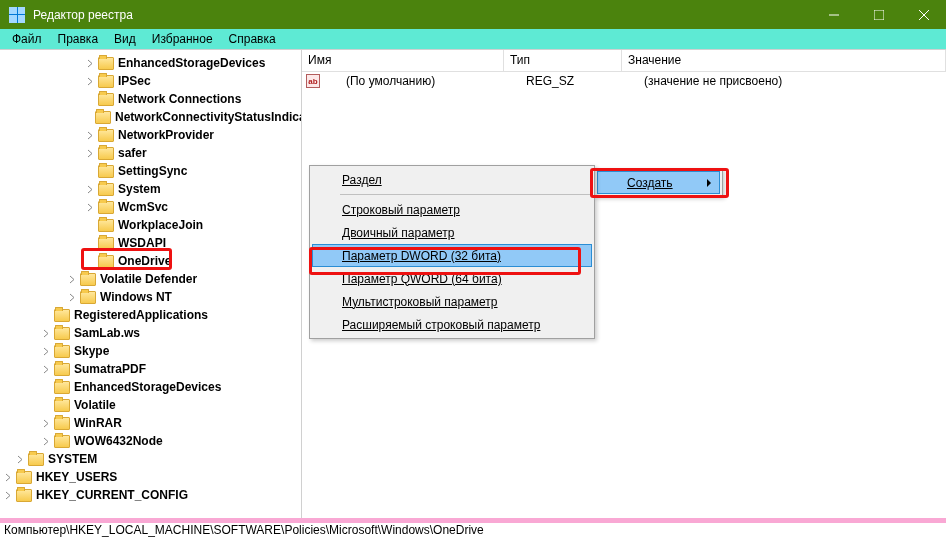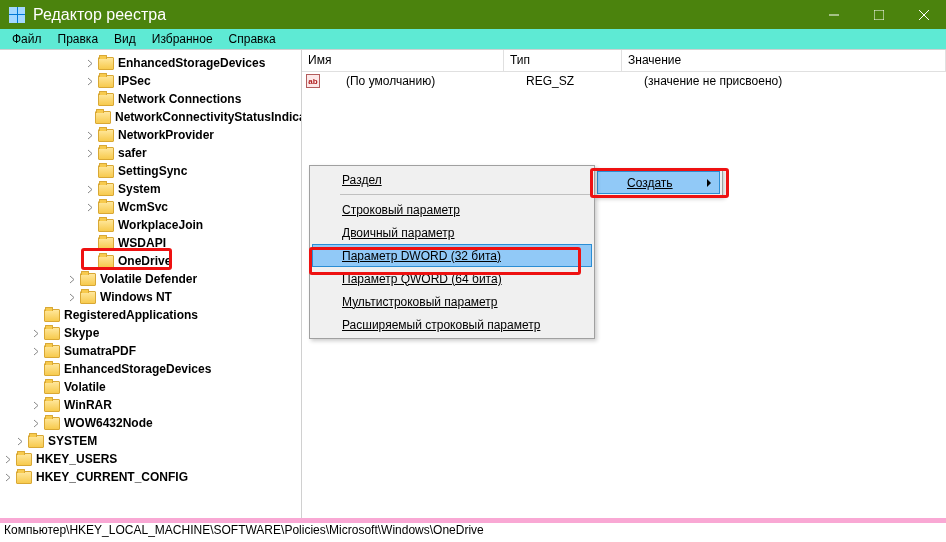--- a/index.html
+++ b/index.html
@@ -1,38 +1,38 @@
 <!DOCTYPE html>
 <html><head>
 <meta charset="utf-8">
 <style>
 * { margin:0; padding:0; box-sizing:border-box; font-family:"Segoe UI",Tahoma,sans-serif; font-size:12px; }
 body { width:946px; height:542px; background:#fff; overflow:hidden; position:relative; }
 
 .titlebar { height:29px; background:#4B830D; display:flex; align-items:center; color:#fff; }
 .titlebar .app-icon { width:16px; height:16px; margin:0 8px 0 9px; background:#0078d7; display:grid; grid-template-columns:1fr 1fr; grid-template-rows:1fr 1fr; gap:1px; }
 .titlebar .app-icon span { background:#a3d8ff; }
-.titlebar .title { font-size:16px; flex:1; }
+.titlebar .title { font-size:12px; flex:1; }
 .win-btns { display:flex; height:100%; }
 .win-btn { width:45px; display:flex; align-items:center; justify-content:center; color:#fff; font-family:"Segoe MDL2 Assets",sans-serif; font-size:10px; }
 .win-btn svg { width:10px; height:10px; stroke:#fff; stroke-width:1; fill:none; }
 
 .menubar { height:21px; border-bottom:1px solid #d0d0d0; display:flex; align-items:center; padding-left:4px; background:#5eead4; }
 .menu-item { padding:2px 8px; cursor:default; }
 
 .body-area { display:flex; height:468px; }
 .tree-pane { width:302px; border-right:1px solid #d0d0d0; overflow:hidden; position:relative;font-weight:bold; }
 .tree { padding-top:4px; }
 .tree-row { height:18px; display:flex; align-items:center; white-space:nowrap; }
 .expander { width:12px; height:12px; display:flex; align-items:center; justify-content:center; margin-right:2px; }
 .expander svg { width:9px; height:9px; }
 .folder { width:16px; height:13px; background:linear-gradient(#ffe79c,#f7ca4d); border:1px solid #d9a834; border-radius:1px; margin-right:4px; position:relative; flex-shrink:0; }
 .folder::before { content:""; position:absolute; top:-3px; left:0; width:6px; height:3px; background:#f7ca4d; border:1px solid #d9a834; border-bottom:none; border-radius:1px 1px 0 0; }
 .tree-label { font-size:12px; }
-.indent-0{padding-left:2px}.indent-1{padding-left:14px}.indent-2{padding-left:30px}.indent-4{padding-left:66px}.indent-5{padding-left:84px}
+.indent-0{padding-left:2px}.indent-1{padding-left:14px}.indent-2{padding-left:40px}.indent-4{padding-left:66px}.indent-5{padding-left:84px}
 
 .list-pane { flex:1; position:relative; }
 .list-header { display:flex; height:22px; border-bottom:1px solid #e0e0e0; }
 .list-header div { padding:3px 6px; border-right:1px solid #e0e0e0; background:#fff; }
 .col-name{width:202px}.col-type{width:118px}.col-val{flex:1}
 .list-row { display:flex; height:18px; align-items:center; }
 .list-row .cell { padding:0 6px; }
 .ab-icon { width:14px; height:14px; border:1px solid #b35c5c; background:#fce8e8; color:#b02020; font-size:8px; font-weight:bold; display:flex; align-items:center; justify-content:center; margin-left:4px; margin-right:20px; flex-shrink:0; }
 
 .context-menu { position:absolute; background:#f0f0f0; border:1px solid #a0a0a0; box-shadow:2px 2px 4px rgba(0,0,0,.2); z-index:5; }
@@ -213,20 +213,29 @@
           <span class="folder"></span>
           <span class="tree-label">RegisteredApplications</span>
         </div>
         <div class="tree-row indent-2">
           <span class="expander">
             <svg viewBox="0 0 9 9">
               <path d="M2 1 L6 4.5 L2 8" fill="none" stroke="#888" stroke-width="1"></path>
             </svg>
           </span>
           <span class="folder"></span>
+          <span class="tree-label">SamLab.ws</span>
+        </div>
+        <div class="tree-row indent-2">
+          <span class="expander">
+            <svg viewBox="0 0 9 9">
+              <path d="M2 1 L6 4.5 L2 8" fill="none" stroke="#888" stroke-width="1"></path>
+            </svg>
+          </span>
+          <span class="folder"></span>
           <span class="tree-label">Skype</span>
         </div>
         <div class="tree-row indent-2">
           <span class="expander">
             <svg viewBox="0 0 9 9">
               <path d="M2 1 L6 4.5 L2 8" fill="none" stroke="#888" stroke-width="1"></path>
             </svg>
           </span>
           <span class="folder"></span>
           <span class="tree-label">SumatraPDF</span>

